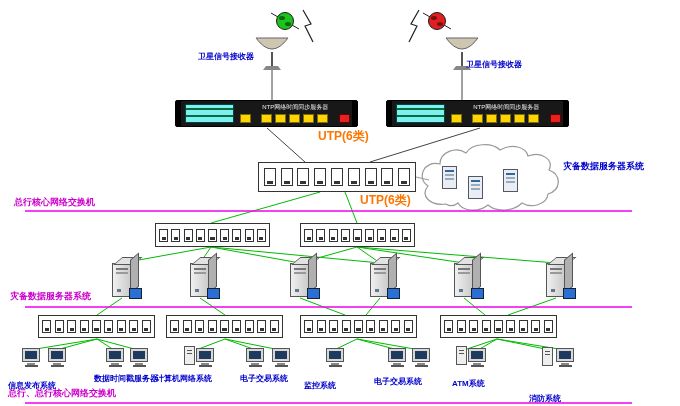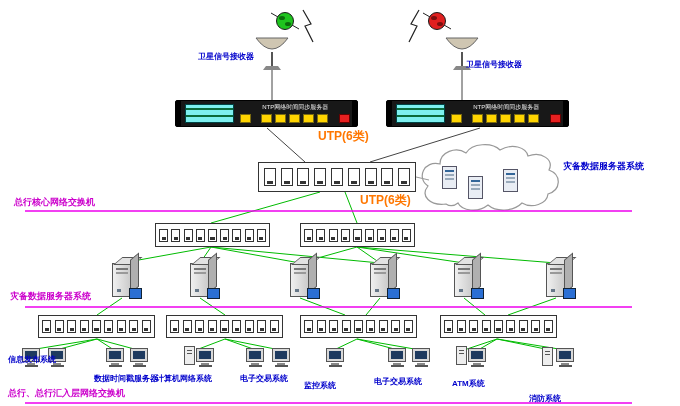--- a/index.html
+++ b/index.html
@@ -393,24 +393,24 @@
       <i class="foot"></i>
     </div>
 
   <div class="mtw" style="left:542px;top:347px"></div>
   <div class="pcmon" style="left:556px;top:348px">
       <i class="scr"></i>
       <i class="stand"></i>
       <i class="foot"></i>
     </div>
 
-  <div class="lbl blue" style="left:8px;top:356px">信息发布系统</div>
+  <div class="lbl blue" style="left:8px;top:382px">信息发布系统</div>
   <div class="lbl blue" style="left:94px;top:375px">数据时间戳服务器</div>
   <div class="lbl blue" style="left:156px;top:375px">计算机网络系统</div>
   <div class="lbl blue" style="left:240px;top:375px">电子交易系统</div>
   <div class="lbl blue" style="left:304px;top:382px">监控系统</div>
   <div class="lbl blue" style="left:374px;top:378px">电子交易系统</div>
   <div class="lbl blue" style="left:452px;top:380px">ATM系统</div>
   <div class="lbl blue" style="left:529px;top:395px">消防系统</div>
 
-  <div class="lbl mag" style="left:8px;top:389px">总行、总行汇入层网络交换机</div>
+  <div class="lbl mag" style="left:8px;top:389px">总行、总行核心网络交换机</div>
 
 </div>
 
 </body></html>

